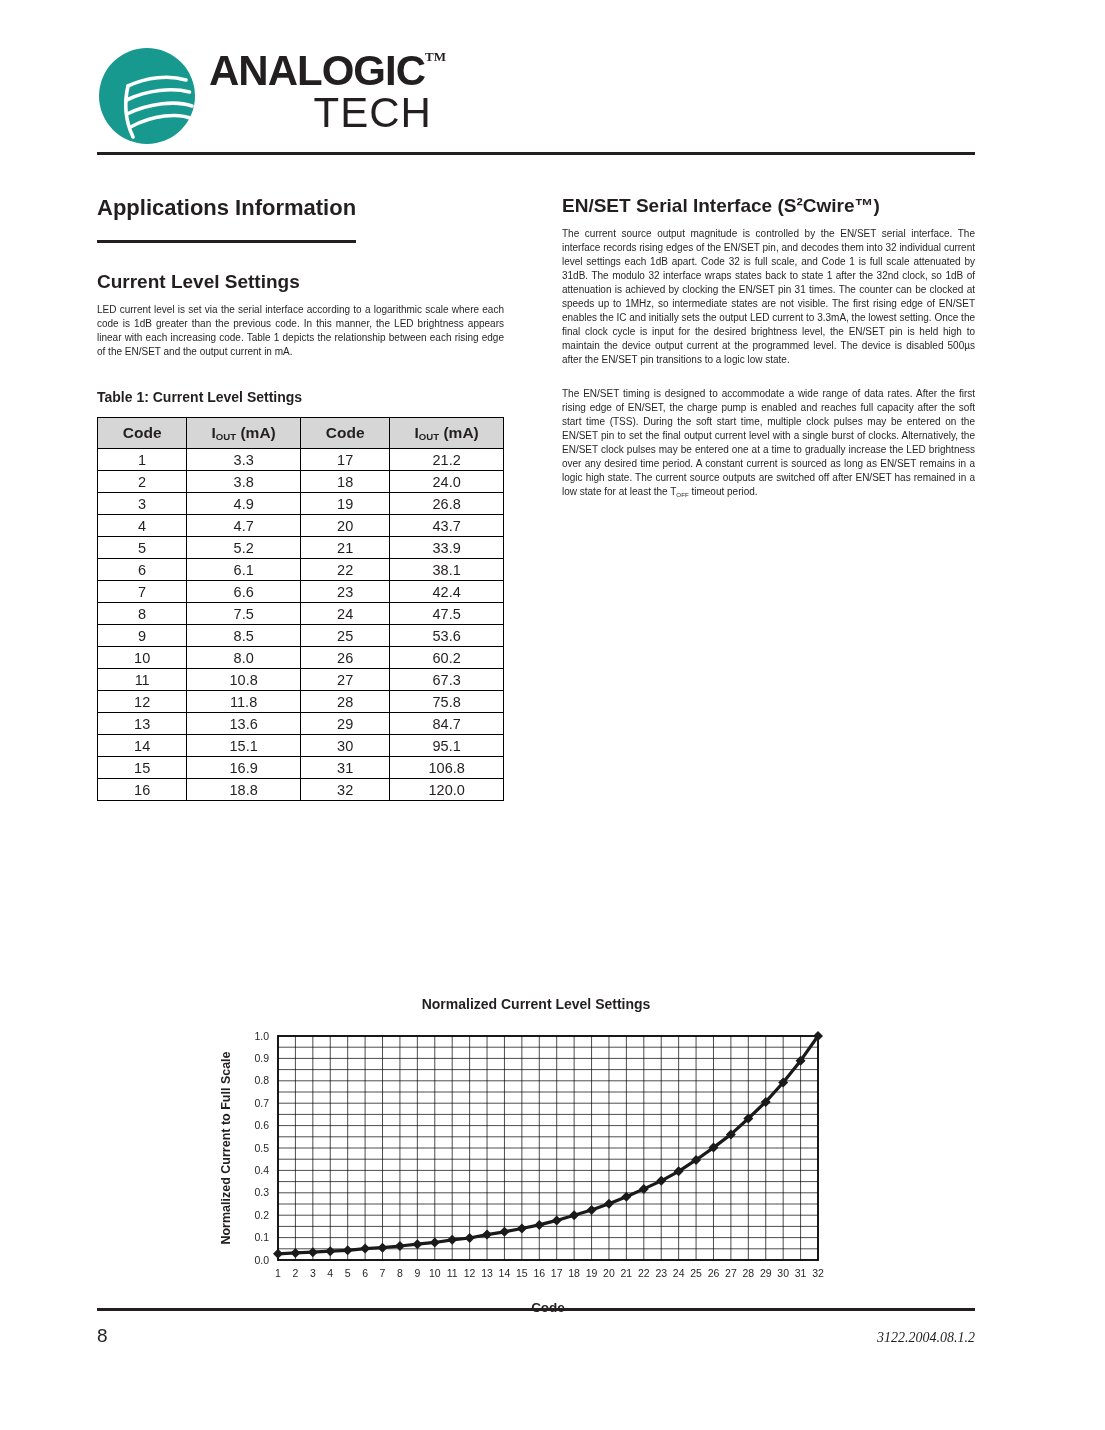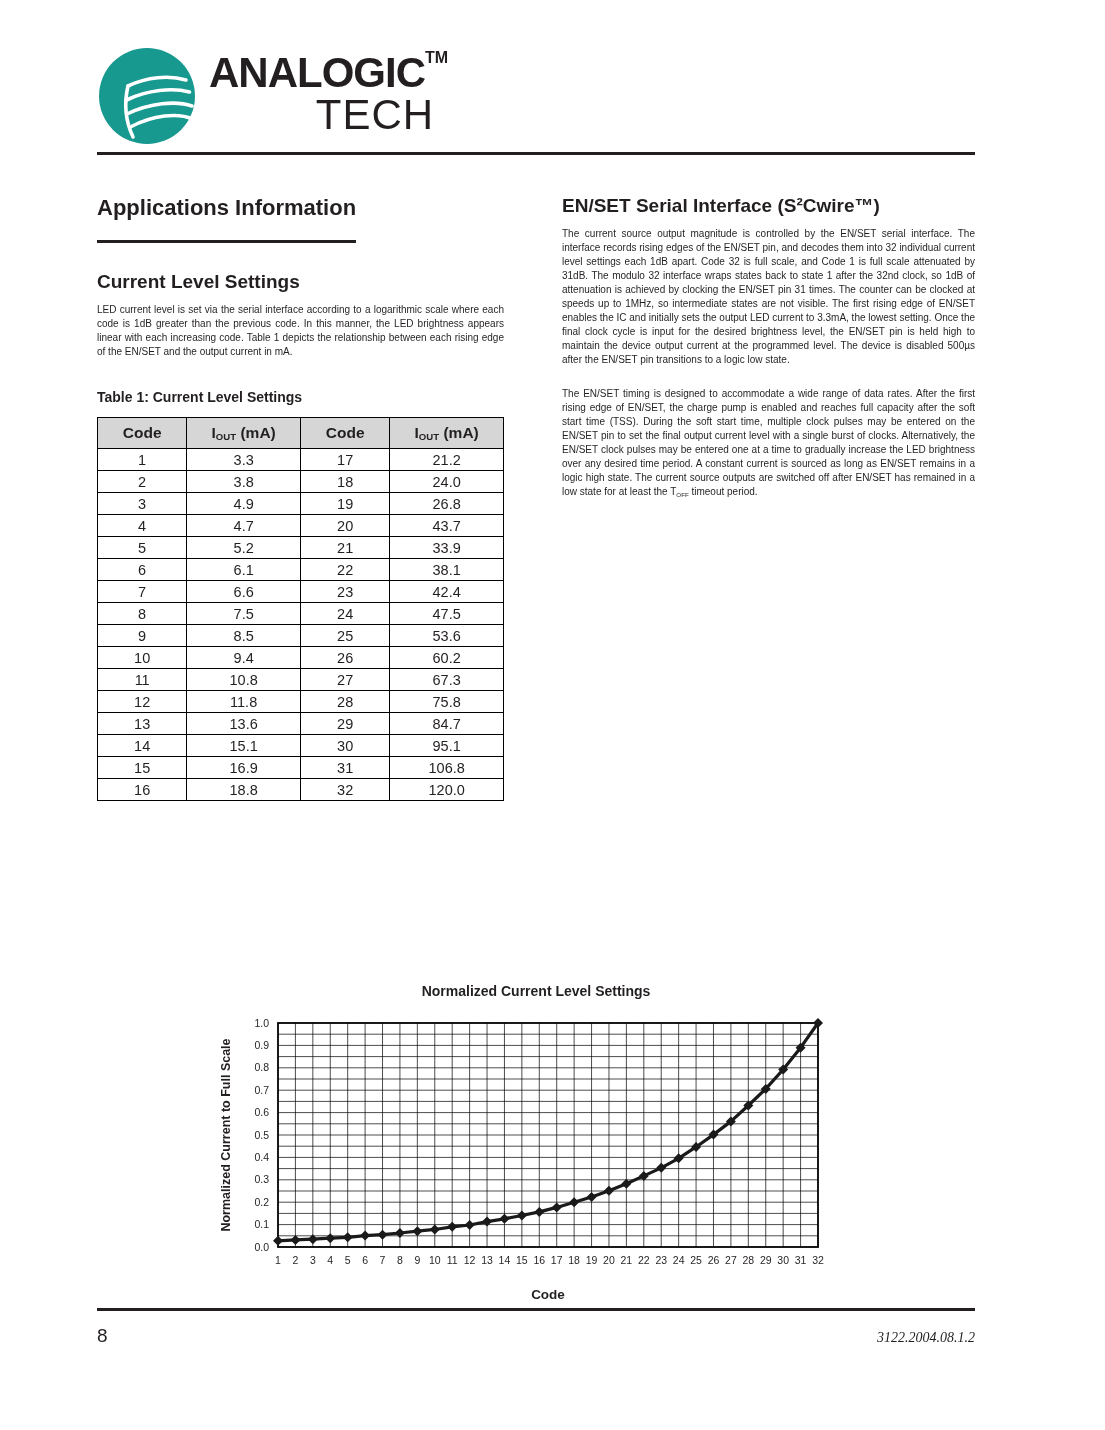--- a/index.html
+++ b/index.html
@@ -11,21 +11,21 @@
     color: #231f20;
     overflow: hidden;
   }
   .page-inner { padding: 0 130px 0 97px; }
 
   
   .header { display: flex; justify-content: space-between; align-items: flex-start; padding-top: 46px; }
   .brand { display: flex; align-items: flex-start; gap: 12px; }
   .brand-text { padding-top: 4px; }
   .brand-line1 { font-size: 42px; font-weight: bold; letter-spacing: -1px; line-height: 1.0; white-space: nowrap; }
-  .brand-tm { font-size: 16px; font-weight: bold; vertical-align: 24px; letter-spacing: 0; }
+  .brand-tm { font-size: 13px; font-weight: bold; vertical-align: 24px; letter-spacing: 0; font-family: Liberation Serif, serif; }
   .brand-line2 { font-size: 42px; font-weight: normal; letter-spacing: 1px; line-height: 0.98; text-align: right; margin-right: 14px; }
   .title-block { text-align: right; padding-top: 6px; }
   .part-number { font-size: 28px; font-weight: bold; line-height: 1.15; }
   .subtitle { font-size: 20px; font-weight: bold; line-height: 1.38; }
   .rule { height: 3px; background: #231f20; margin-top: 6px; }
 
   
   .columns { display: flex; gap: 58px; margin-top: 40px; height: 762px; }
   .col-left { width: 407px; flex: none; }
   .col-right { flex: 1; }
@@ -43,21 +43,21 @@
 
   .table-title { font-size: 14px; font-weight: bold; margin: 30px 0 12px 0; }
   table.settings { width: 100%; border-collapse: collapse; }
   table.settings th, table.settings td { border: 1.6px solid #000; text-align: center; }
   table.settings th { background: #d6d6d6; font-size: 15.5px; font-weight: bold; padding: 6px 2px; }
   table.settings td { font-size: 14.5px; padding: 2.5px 2px; }
 
   .subsc { font-size: 0.62em; vertical-align: -0.25em; }
 
   
-  .chart-wrap { margin-top: 26px; text-align: center; }
+  .chart-wrap { margin-top: 39px; text-align: center; }
   .chart-title { font-size: 14px; font-weight: bold; margin-bottom: 12px; }
   .chart-wrap svg { display: block; margin: 0 auto; }
 
   
   .footer { position: absolute; left: 97px; right: 130px; top: 1308px; }
   .footer-rule { height: 3px; background: #231f20; }
   .footer-row { display: flex; justify-content: space-between; align-items: baseline; margin-top: 14px; }
   .page-num { font-size: 19px; }
   .doc-code { font-family: "Liberation Serif", serif; font-style: italic; font-size: 14px; }
 </style>
@@ -153,21 +153,21 @@
               <td>47.5</td>
             </tr>
             <tr>
               <td>9</td>
               <td>8.5</td>
               <td>25</td>
               <td>53.6</td>
             </tr>
             <tr>
               <td>10</td>
-              <td>9.4</td>
+              <td>8.0</td>
               <td>26</td>
               <td>60.2</td>
             </tr>
             <tr>
               <td>11</td>
               <td>10.8</td>
               <td>27</td>
               <td>67.3</td>
             </tr>
             <tr>

